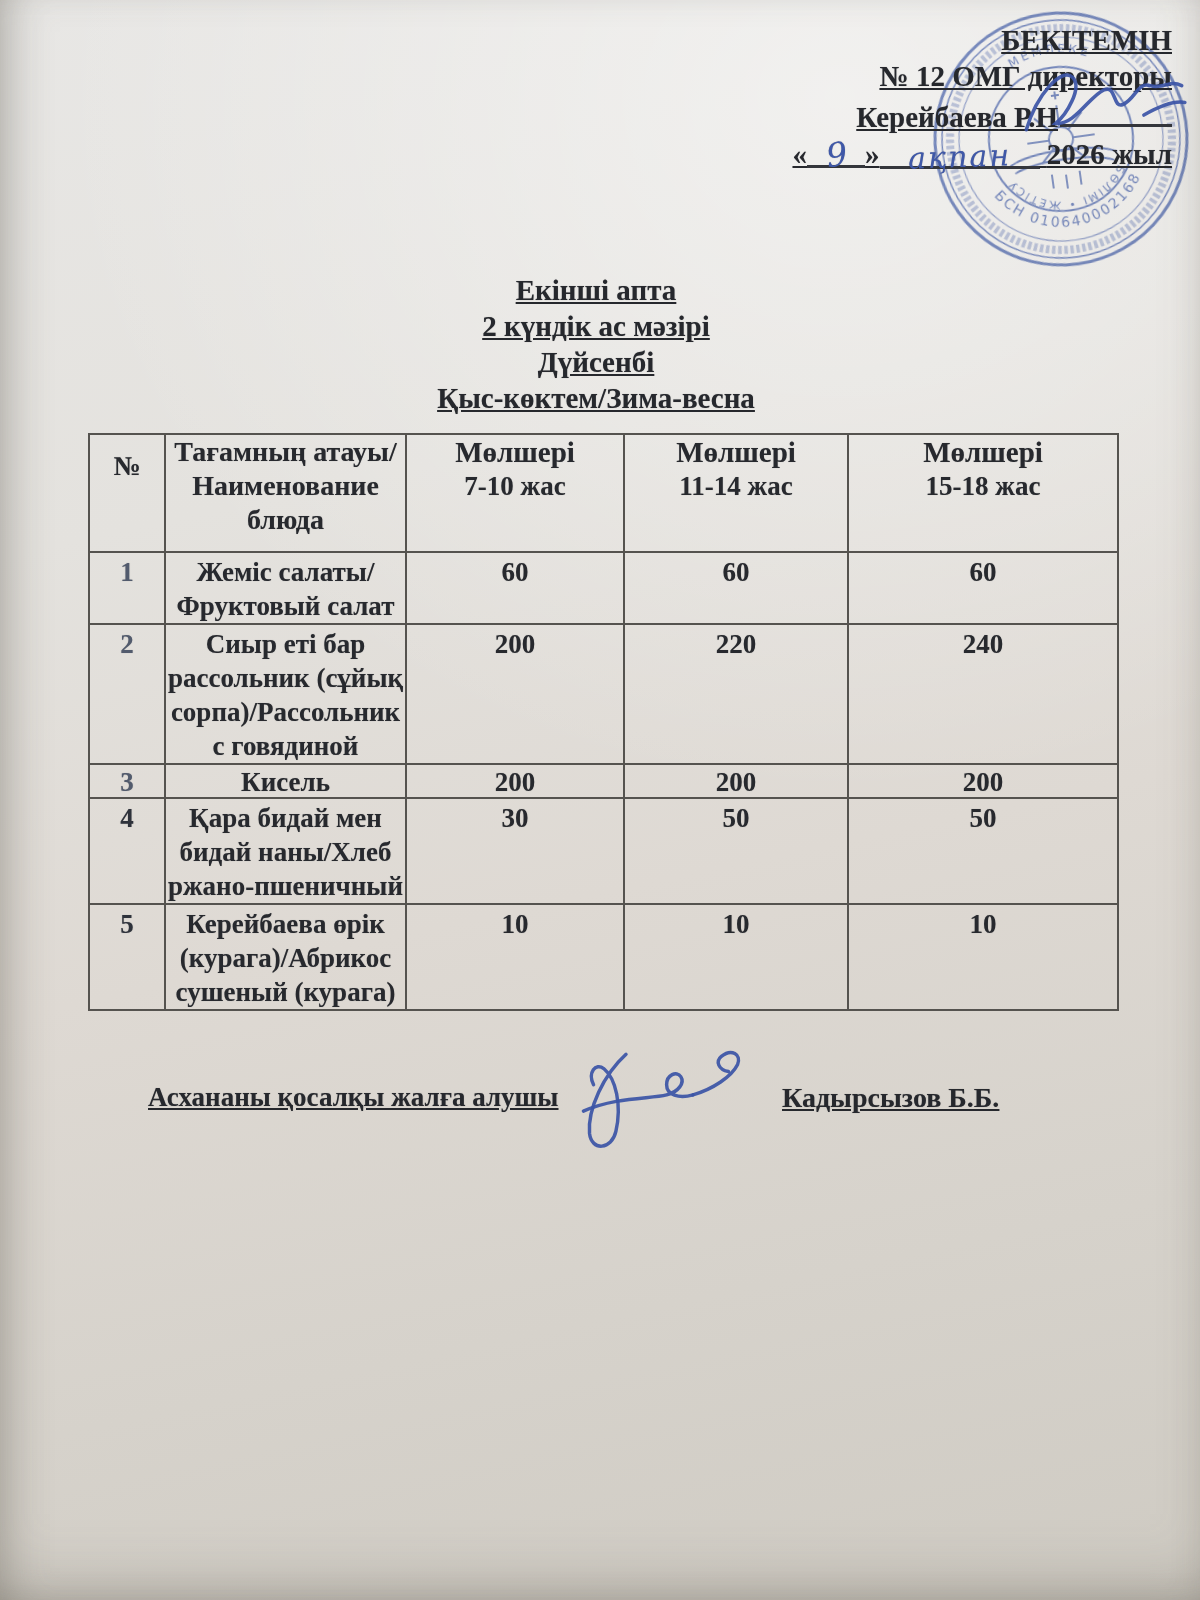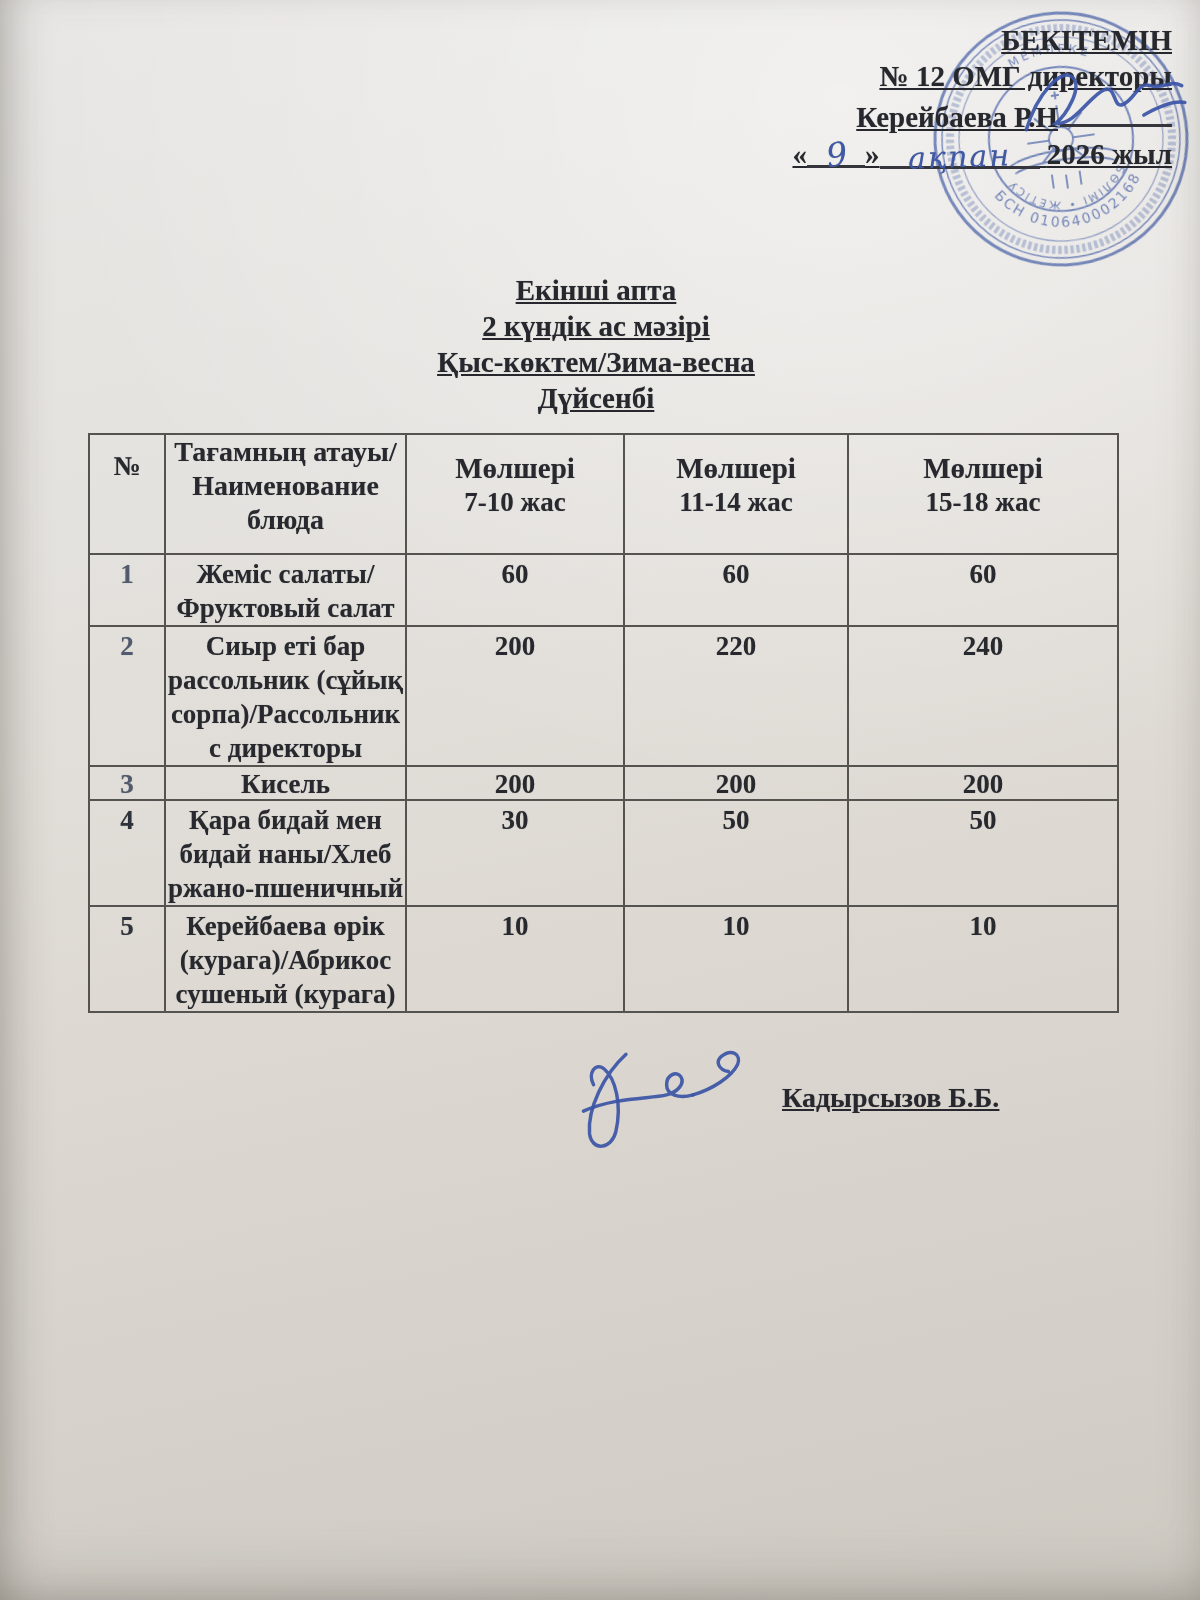--- a/index.html
+++ b/index.html
@@ -44,21 +44,21 @@
          font-size:29px;line-height:36px;}
 
   
   .table-wrap{position:absolute;left:88px;top:433px;}
   table.menu{border-collapse:collapse;table-layout:fixed;width:1029px;
              font-family:"Liberation Serif",serif;font-weight:bold;color:#27292e;}
   .menu th,.menu td{border:2px solid #55534f;text-align:center;vertical-align:top;
                     padding:0;overflow:hidden;text-shadow:0 0 1px rgba(40,42,48,.3);}
   .menu th{font-size:28px;line-height:34px;height:102px;}
   .menu th.h-no{padding-top:14px;font-size:27px;}
-  .menu th.h-meas{padding-top:16px;font-size:29px;}
+  .menu th.h-meas{font-size:29px;}
   .menu td{font-size:27px;line-height:34px;padding-top:2px;}
   tr.r1 td{height:63px;} tr.r2 td{height:133px;} tr.r3 td{height:29px;}
   tr.r3 td{line-height:30px;} tr.r4 td{height:96px;} tr.r5 td{height:98px;}
   .cl{display:block;}
   td.num{color:#525b6d;} tr.r4 td.num,tr.r5 td.num{color:#2e323b;}
 
   
   .footer-label{position:absolute;left:148px;top:1082px;font-size:27px;}
   .footer-signer{position:absolute;left:782px;top:1082px;font-size:28px;text-align:center;}
   .sig-bottom{position:absolute;left:552px;top:1032px;width:215px;height:142px;}
@@ -121,22 +121,22 @@
     </div>
     <div class="a-line date-line">
       <span>«</span><span class="uline u-day"><span class="hand hand-day">9</span></span><span>»</span><span class="uline u-month"><span class="hand hand-month">ақпан</span></span>
       <span>2026 жыл</span>
     </div>
   </div>
 
   <div class="title pt">
     <div>Екінші апта</div>
     <div>2 күндік ас мәзірі</div>
+    <div>Дүйсенбі</div>
     <div>Қыс-көктем/Зима-весна</div>
-    <div>Дүйсенбі</div>
   </div>
 
   <div class="table-wrap">
     <table class="menu">
       <colgroup>
         <col style="width:76px">
           <col style="width:241px">
           <col style="width:218px">
         <col style="width:224px">
           <col style="width:270px">
@@ -171,21 +171,21 @@
         <td class="val">60</td>
         <td class="val">60</td>
         <td class="val">60</td>
       </tr>
       <tr class="r2">
         <td class="num">2</td>
         <td class="dish">
           <span class="cl">Сиыр еті бар</span>
           <span class="cl">рассольник (сұйық</span>
           <span class="cl">сорпа)/Рассольник</span>
-          <span class="cl">с директоры</span>
+          <span class="cl">с говядиной</span>
         </td>
         <td class="val">200</td>
         <td class="val">220</td>
         <td class="val">240</td>
       </tr>
       <tr class="r3">
         <td class="num">3</td>
         <td class="dish">
           <span class="cl">Кисель</span>
         </td>
@@ -212,20 +212,21 @@
           <span class="cl">сушеный (курага)</span>
         </td>
         <td class="val">10</td>
         <td class="val">10</td>
         <td class="val">10</td>
       </tr>
     </tbody>
       </table>
   </div>
 
+  <div class="footer-label pt">Асхананы қосалқы жалға алушы</div>
   <svg class="sig-bottom" viewBox="0 0 210 140">
     <path class="sig-stroke" d="M72,22 C50,42 34,76 36,100 C38,118 58,116 62,98 C68,72 62,46 50,36 C42,30 34,40 40,52"></path>
     <path class="sig-stroke" d="M30,78 C62,64 96,66 112,62 C124,59 130,50 126,44 C122,38 112,42 112,52 C112,62 124,66 138,62"></path>
     <path class="sig-stroke" d="M138,62 C158,56 176,44 182,32 C186,22 176,16 166,24 C160,29 163,37 173,39"></path>
   </svg>
   <div class="footer-signer pt">Кадырсызов Б.Б.</div>
 
 </div>
 
 </body></html>

